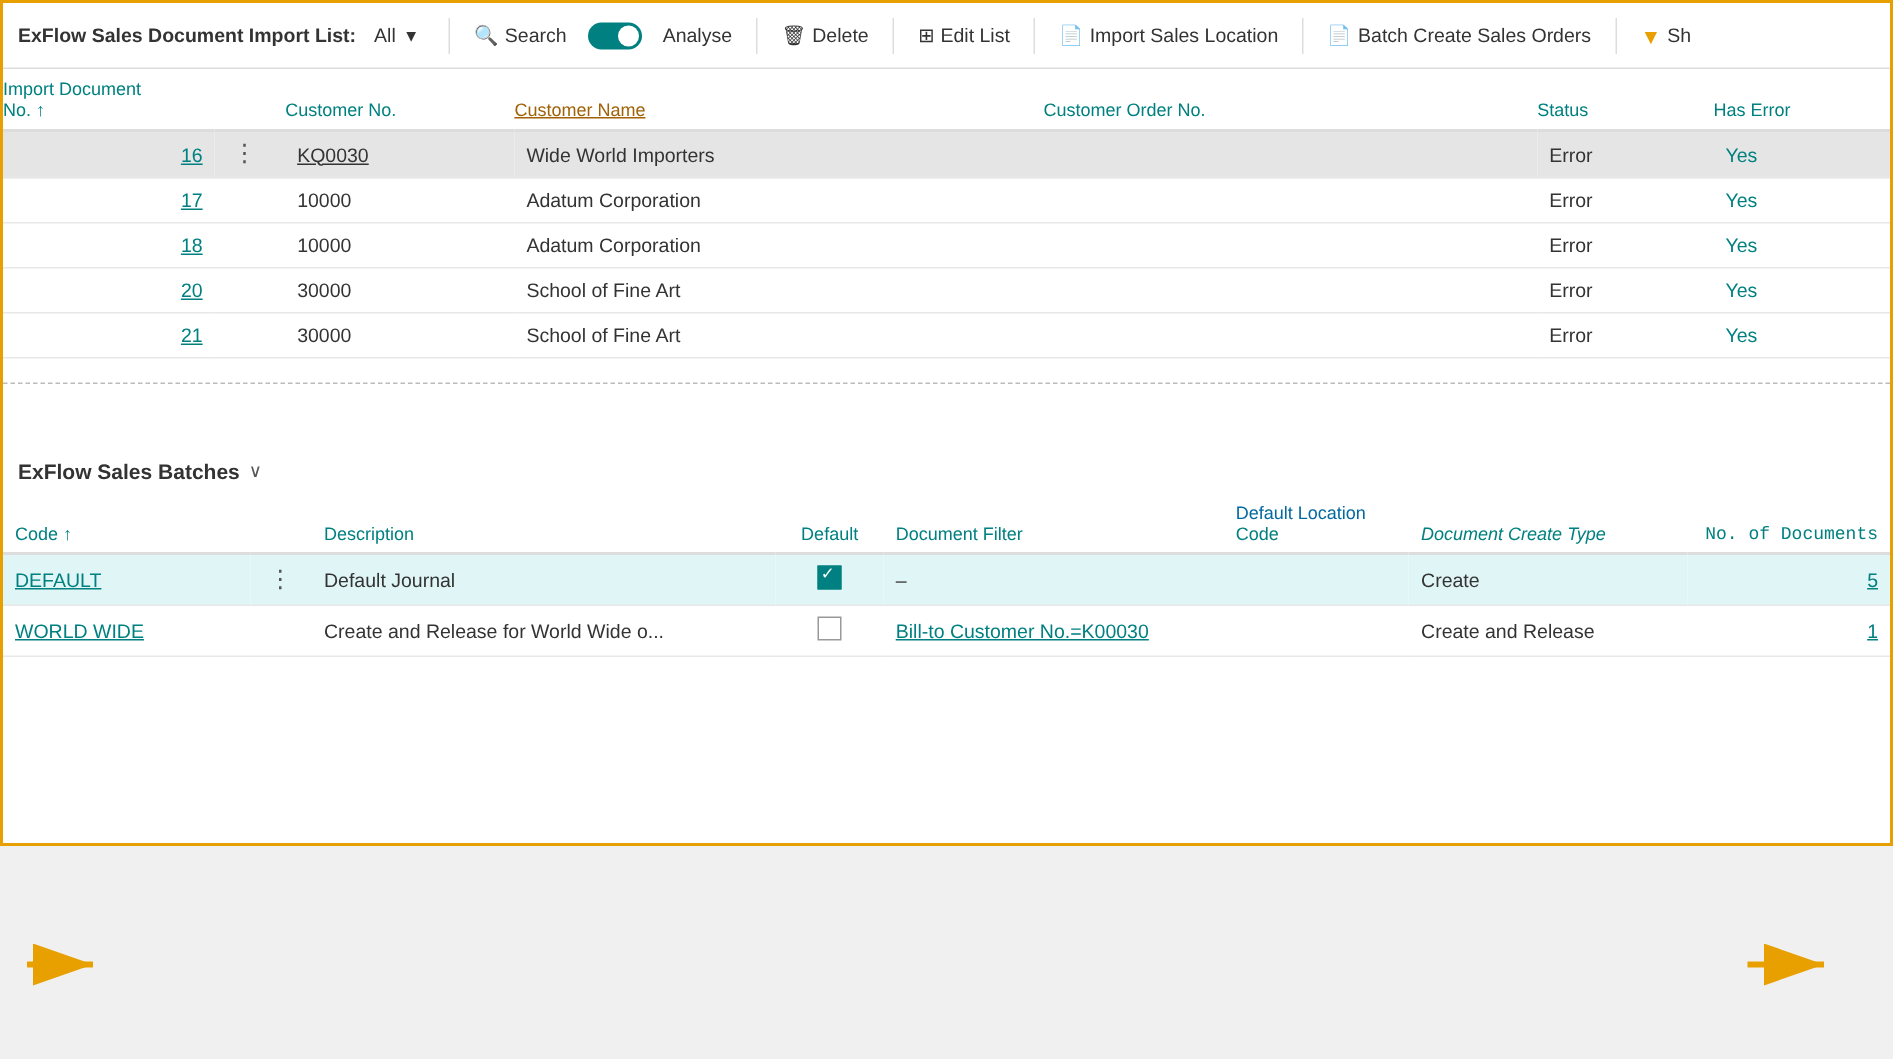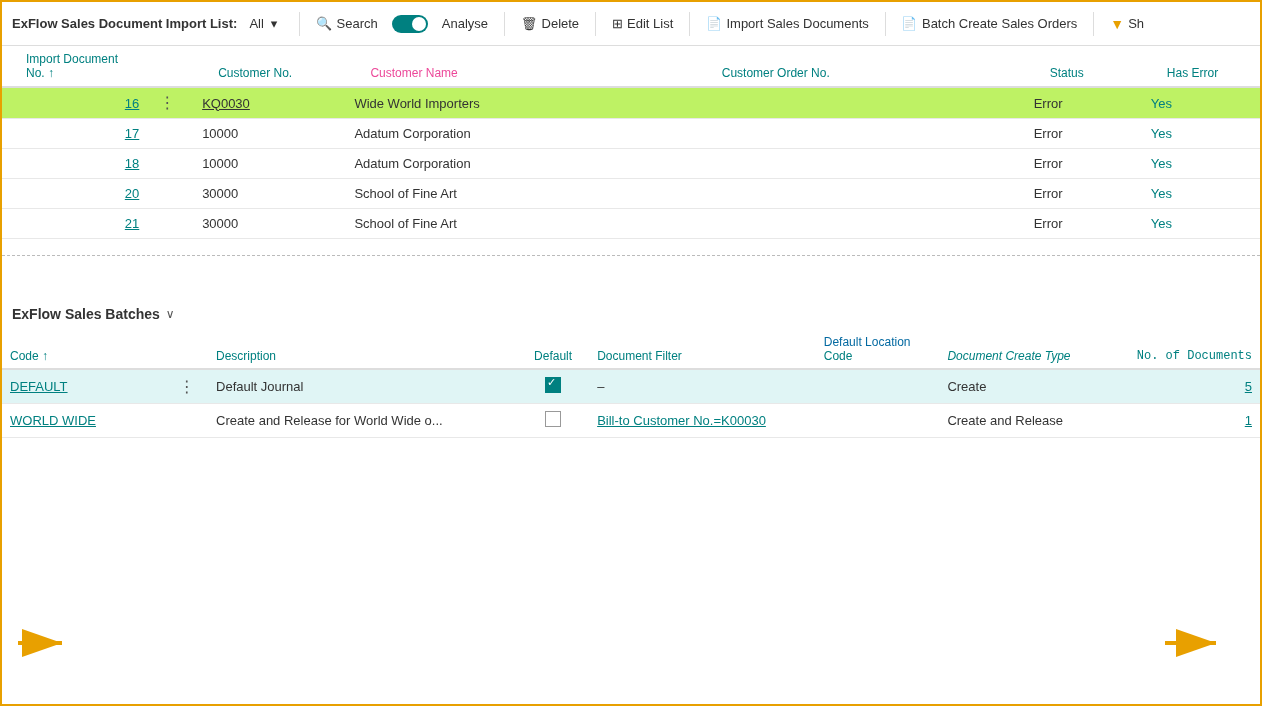--- a/index.html
+++ b/index.html
@@ -7,21 +7,21 @@
       font-family: 'Segoe UI', Arial, sans-serif;
       font-size: 13px;
       background: #f0f0f0;
       color: #333;
       width: 1262px;
       height: 706px;
       overflow: hidden;
     }
     .main-container {
       width: 1262px;
-      height: 706px;
+      height: 564px;
       background: #fff;
       border: 2px solid #e8a000;
       display: flex;
       flex-direction: column;
     }
     
     .toolbar {
       display: flex;
       align-items: center;
       background: #fff;
@@ -105,32 +105,32 @@
     }
     .data-table {
       width: 100%;
       border-collapse: collapse;
     }
     .data-table thead tr {
       border-bottom: 2px solid #ddd;
     }
     .data-table thead th {
       text-align: left;
-      padding: 6px 8px 6px 24px;
+      padding: 6px 8px 6px 0;
       font-weight: 400;
       color: #008080;
       font-size: 12px;
       white-space: nowrap;
       vertical-align: bottom;
     }
     .data-table tbody tr {
       border-bottom: 1px solid #e8e8e8;
     }
     .data-table tbody tr.selected {
-      background: #bef264;
+      background: #e5e5e5;
     }
     .data-table tbody td {
       padding: 7px 8px;
       font-size: 13px;
       color: #333;
       vertical-align: middle;
     }
     .data-table tbody td.link-cell {
       color: #008080;
       text-decoration: underline;
@@ -303,21 +303,21 @@
         <span>Delete</span>
       </button>
       <div class="toolbar-divider"></div>
       <button class="toolbar-btn">
         <span>⊞</span>
         <span>Edit List</span>
       </button>
       <div class="toolbar-divider"></div>
       <button class="toolbar-btn">
         <span>📄</span>
-        <span>Import Sales Documents</span>
+        <span>Import Sales Location</span>
       </button>
       <div class="toolbar-divider"></div>
       <button class="toolbar-btn">
         <span>📄</span>
         <span>Batch Create Sales Orders</span>
       </button>
       <div class="toolbar-divider"></div>
       <button class="toolbar-btn">
         <span class="filter-icon">▼</span>
         <span>Sh</span>
@@ -332,21 +332,21 @@
             <tr>
               <th class="col-import-doc th-import-doc">
                 <div style="color:#008080;font-size:12px;">Import Document</div>
                 <div style="color:#008080;font-size:12px;">No. <span>↑</span></div>
               </th>
               <th class="col-row-menu"></th>
               <th class="col-customer-no">
                 <span style="color:#008080;">Customer No.</span>
               </th>
               <th class="col-customer-name">
-                <span style="color:#ec4899;">Customer Name</span>
+                <span style="color:#a16207;text-decoration:underline;">Customer Name</span>
               </th>
               <th class="col-customer-order">
                 <span style="color:#008080;">Customer Order No.</span>
               </th>
               <th class="col-status">
                 <span style="color:#008080;">Status</span>
               </th>
               <th class="col-has-error">
                 <span style="color:#008080;">Has Error</span>
               </th>

